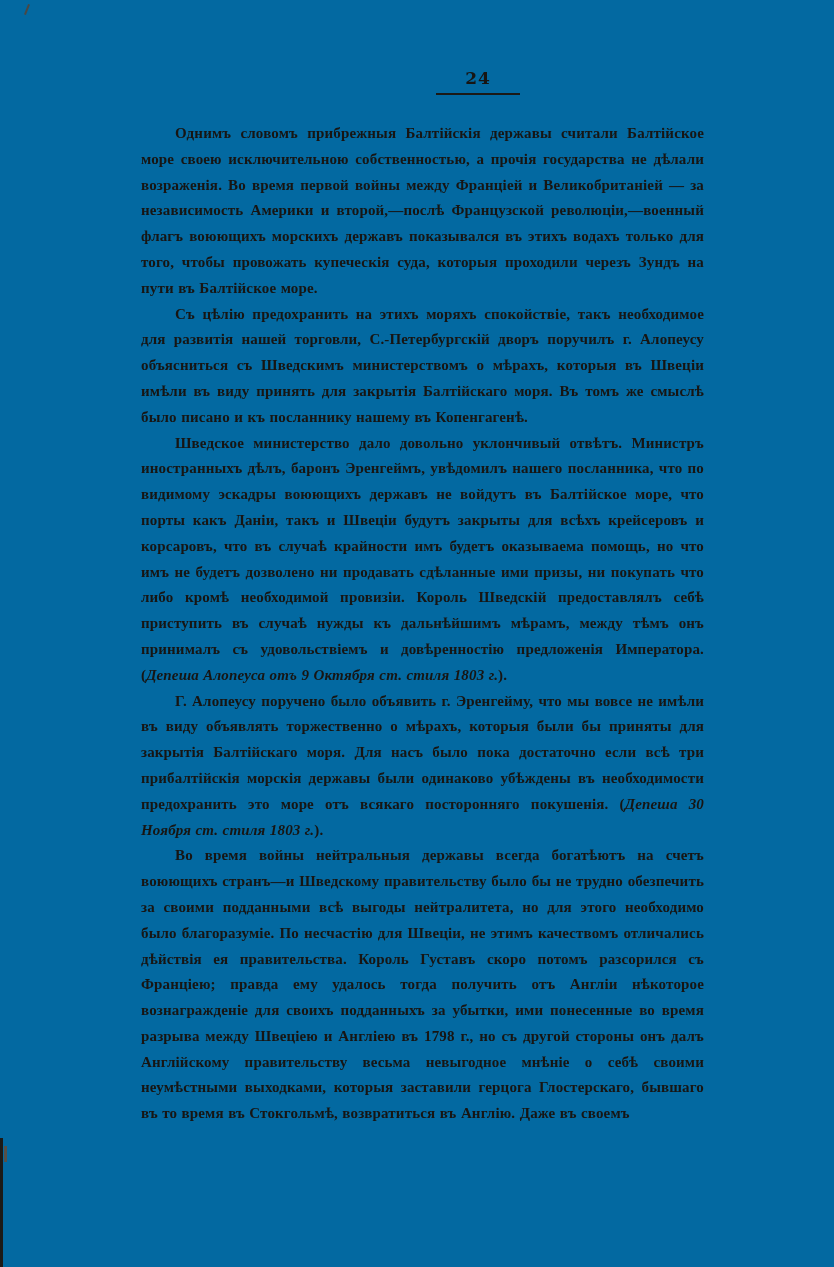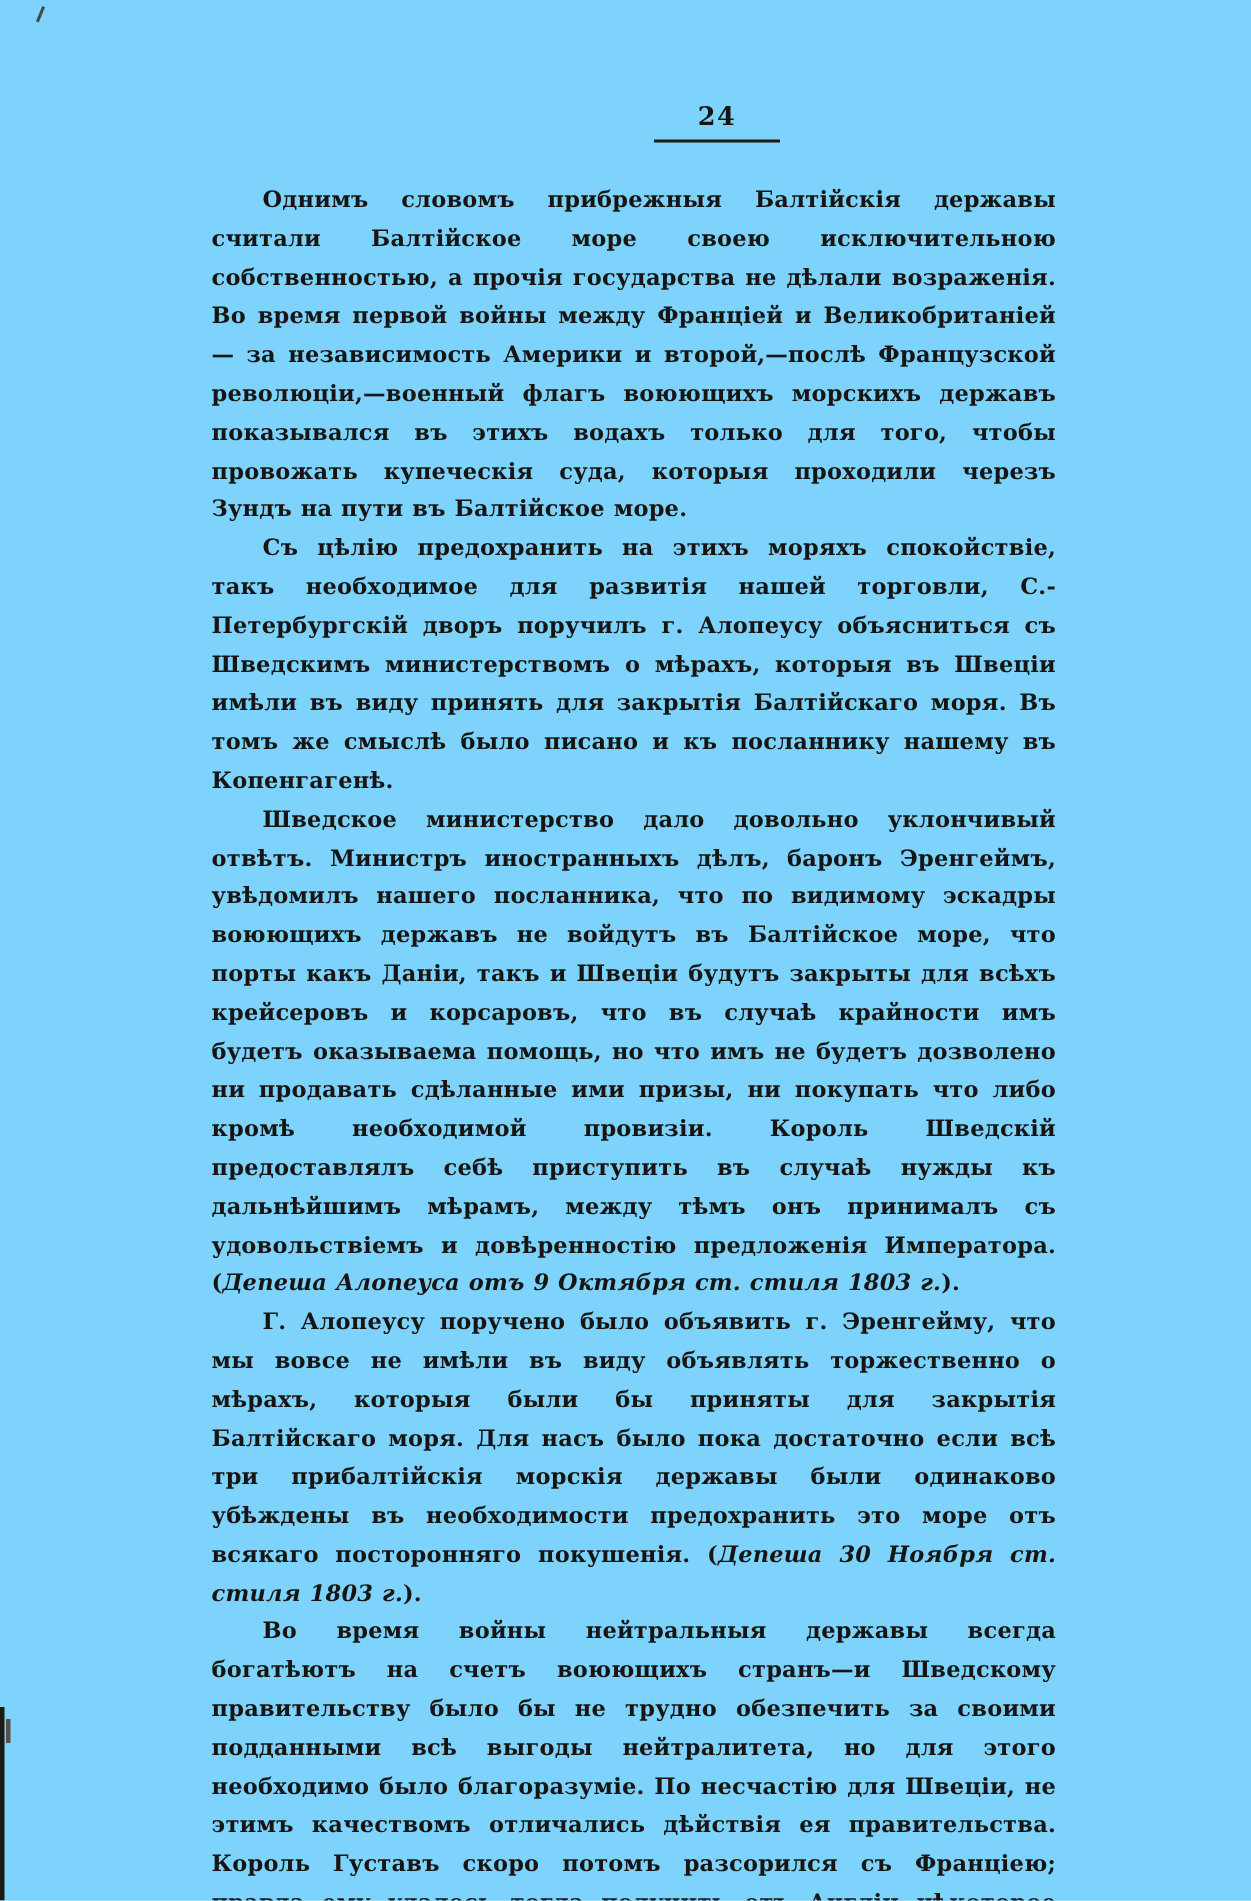--- a/index.html
+++ b/index.html
@@ -5,21 +5,21 @@
   * { margin: 0; padding: 0; box-sizing: border-box; }
   html, body { width: 834px; height: 1267px; }
   body {
     background: #ffffff;
     font-family: "DejaVu Serif", serif;
   }
   .page {
     position: relative;
     width: 834px;
     height: 1267px;
-    background: #7dd3fc;
+    background: #0369a1;
     color: #171513;
     overflow: hidden;
   }
   .page-header {
     position: absolute;
     top: 68px;
     left: 433px;
     width: 90px;
     text-align: center;
   }
@@ -42,20 +42,21 @@
     font-size: 15px;
     font-weight: bold;
     line-height: 25.8px;
     text-align: justify;
     letter-spacing: 0.15px;
     word-spacing: 0.5px;
   }
   .text-block p {
     text-indent: 34px;
     margin: 0;
+    font-family: Liberation Serif, serif;
   }
   .italic { font-style: italic; }
   .artifact { position: absolute; background: #2a2925; }
   .corner-mark {
     top: 4px;
     left: 26px;
     width: 2px;
     height: 11px;
     transform: rotate(22deg);
     background: #4a4844;

